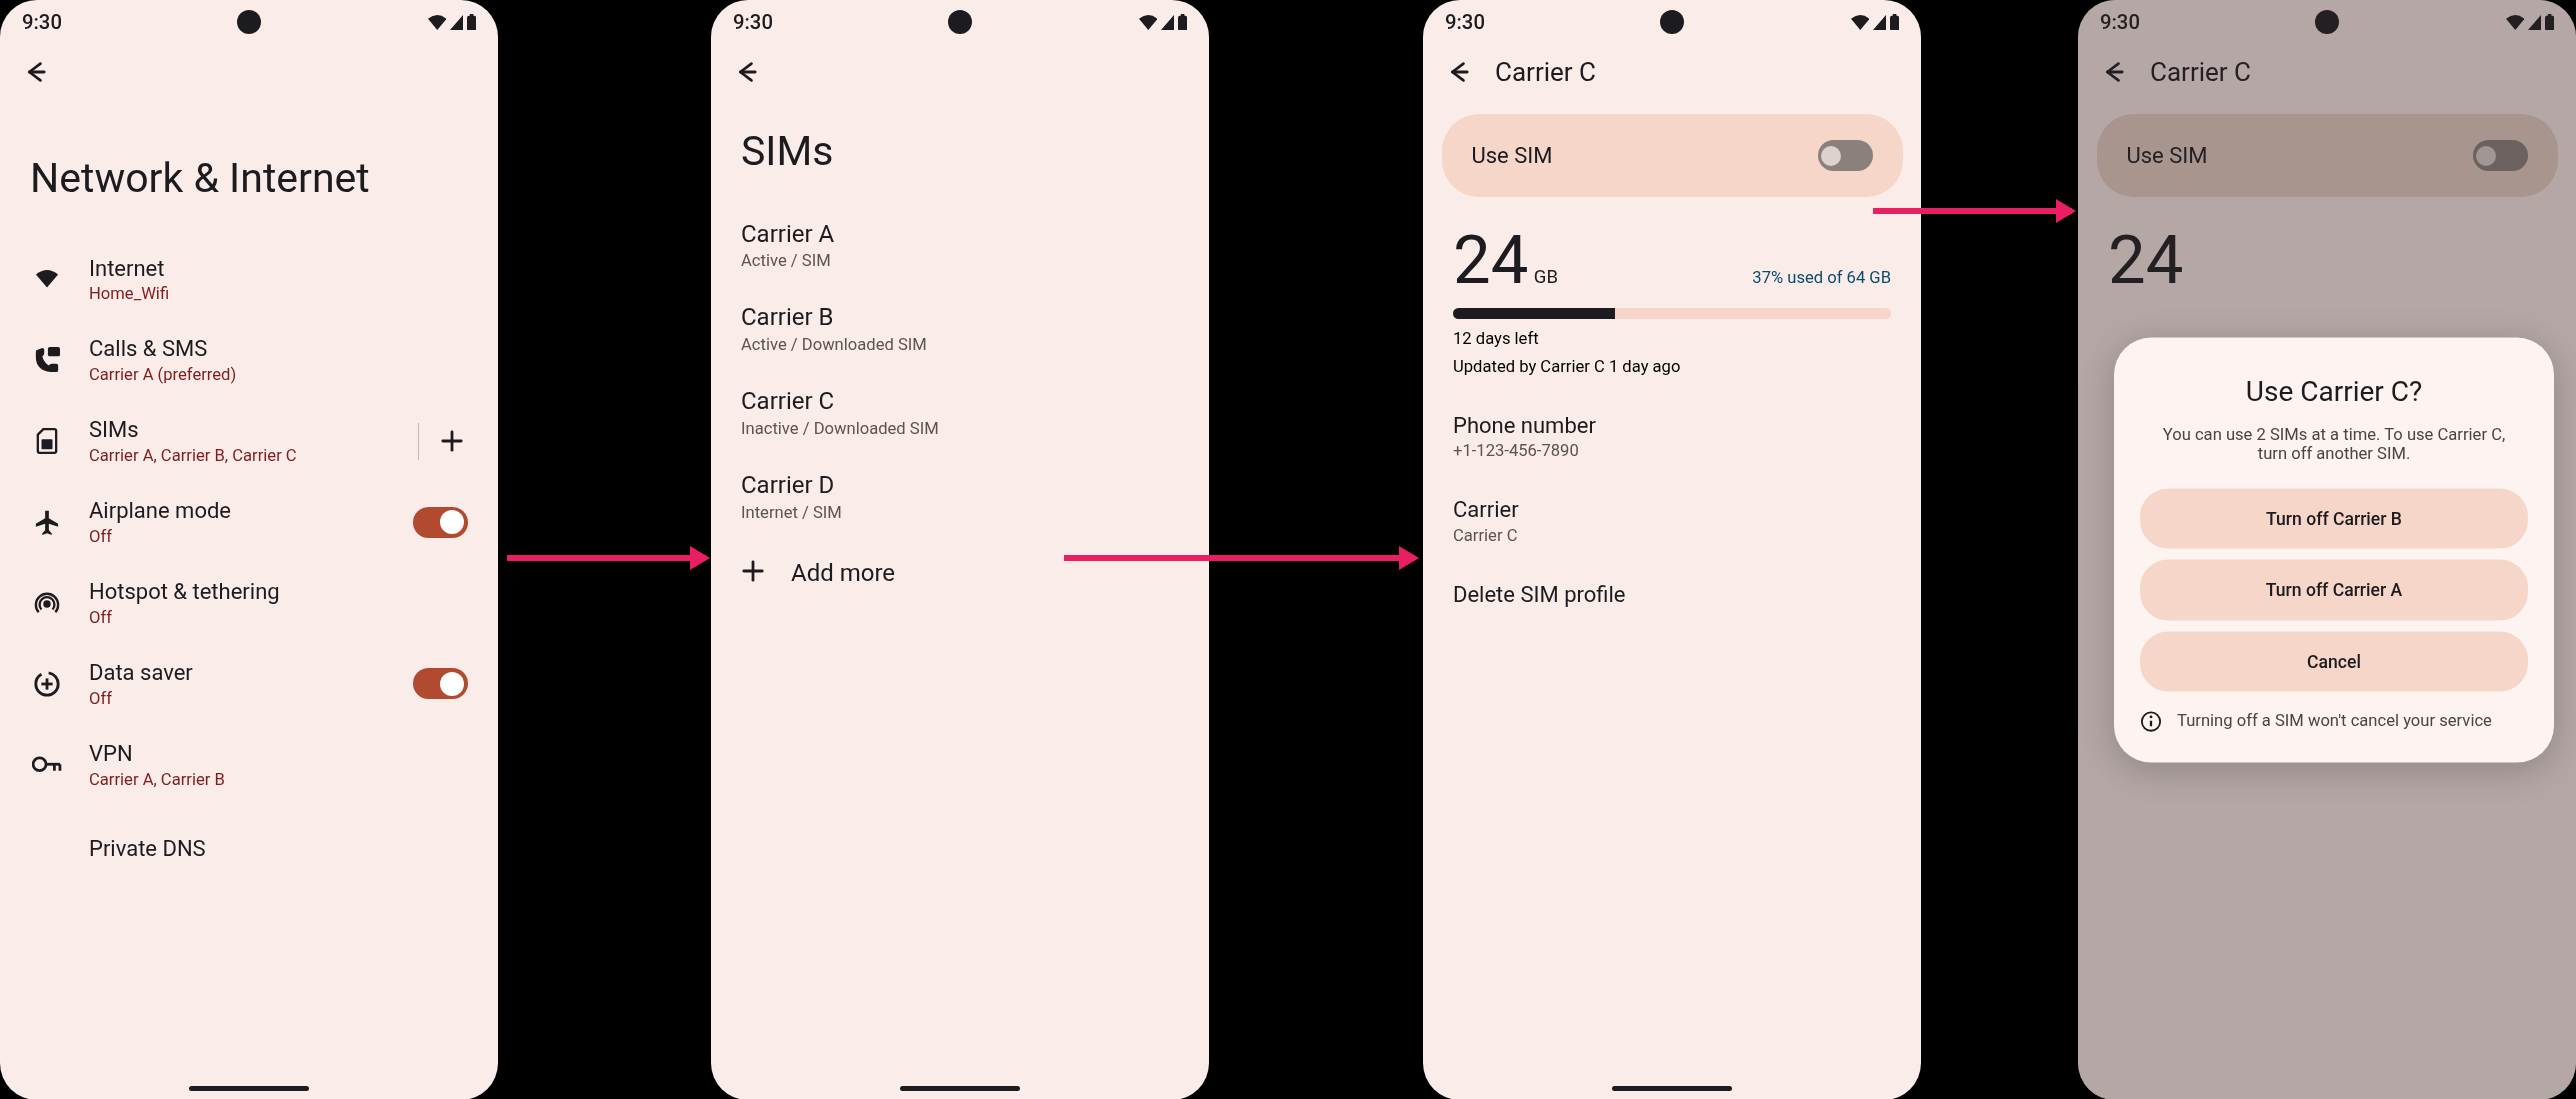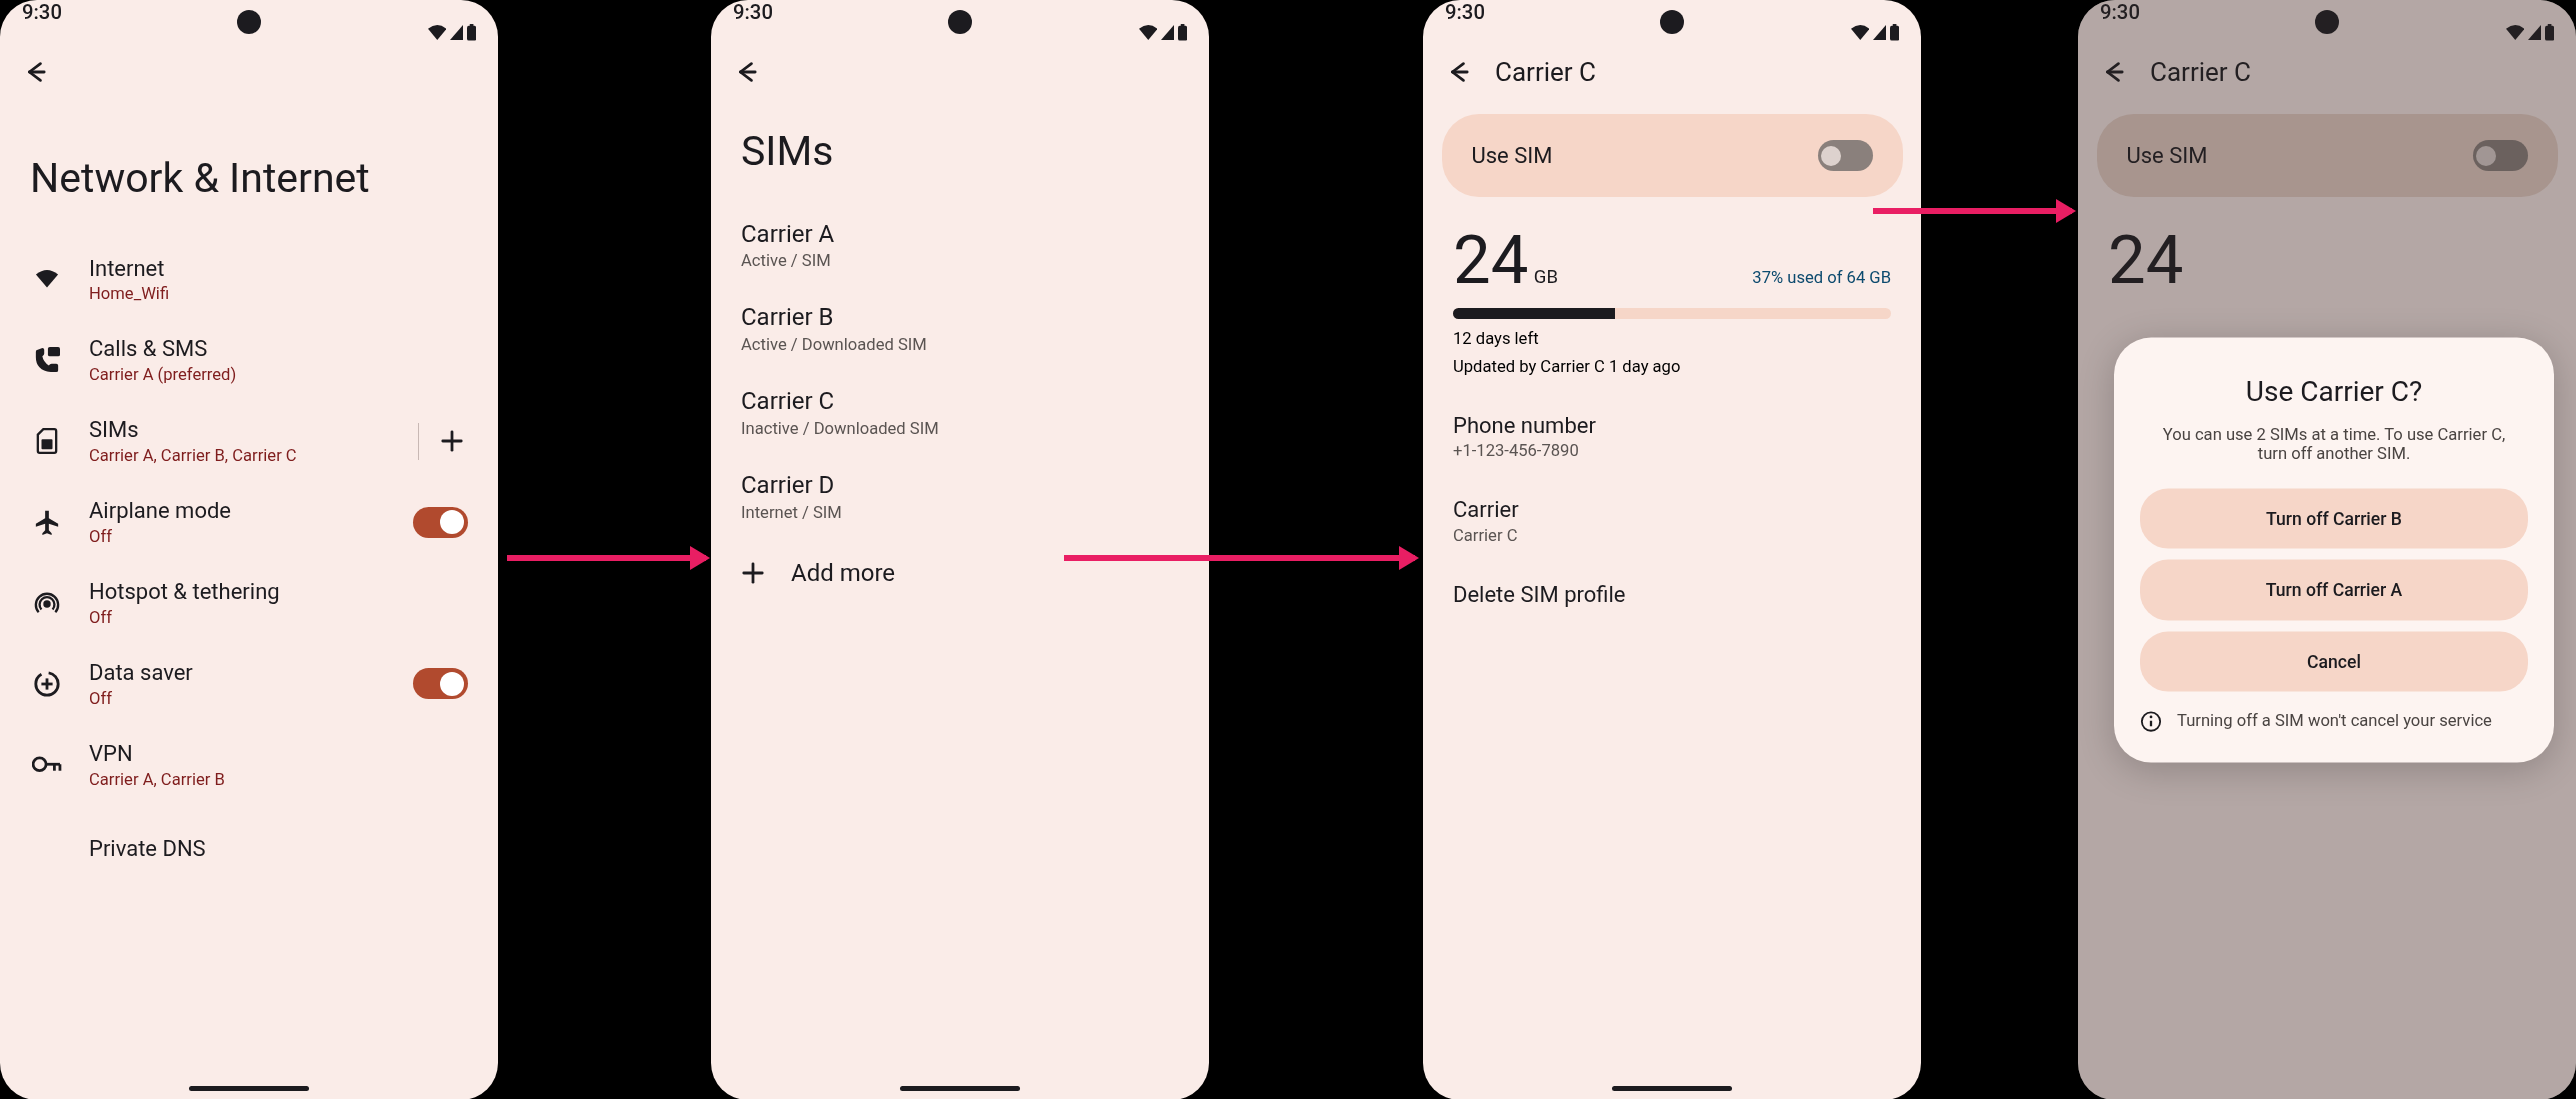--- a/index.html
+++ b/index.html
@@ -24,26 +24,25 @@
     content: "";
     position: absolute;
     inset: 0;
     background: rgba(50,40,40,0.35);
     pointer-events: none;
   }
   
   .statusbar {
     height: 44px;
     display: flex;
-    align-items: flex-start;
+    align-items: center;
     padding: 0 22px;
     font-size: 20.3px;
     font-weight: 500;
     position: relative;
-    flex-direction: column;
   }
   .statusbar .time { flex: 0 0 auto; }
   .statusbar .camera {
     position: absolute;
     left: 50%;
     top: 50%;
     transform: translate(-50%, -50%);
     width: 24px; height: 24px;
     background: #1c1b1f;
     border-radius: 50%;
@@ -108,21 +107,21 @@
   }
   .toggle.on { background: #b14a2e; }
   .toggle.on::after { background:#fff; right:3.7px; }
   .toggle.off { background:#8a807c; }
   .toggle.off::after { background:#ddd2ce; left:3.7px; width:20.3px; height:20.3px; top:5.5px; }
   
   .simple-row { padding: 16.6px 30px; }
   .simple-row .primary { font-size: 24px; }
   .simple-row .secondary { font-size: 16.6px; color:#5a5452; margin-top:3.7px; }
   .addmore {
-    display:flex; align-items:center; gap:26px;
+    display:flex; align-items:flex-start; gap:26px;
     padding: 20.3px 30px;
     font-size: 24px;
   }
   
   .pill-card {
     margin: 15px 18.5px;
     background:#f6d6c8;
     border-radius: 37px;
     padding: 26px 30px;
     display:flex;

